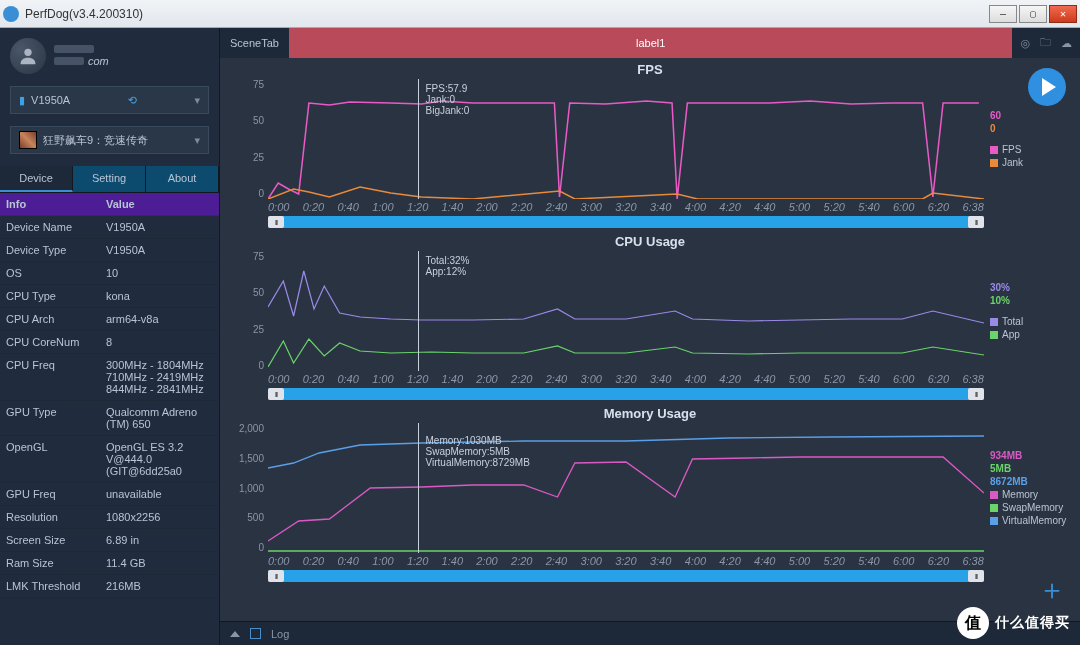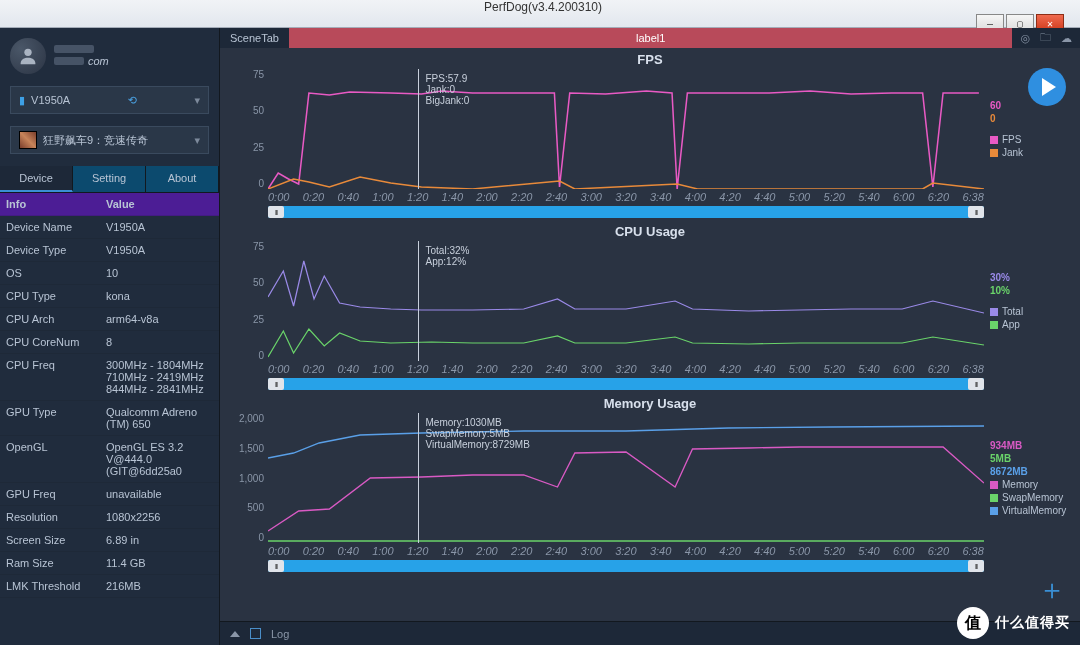--- a/index.html
+++ b/index.html
@@ -12,23 +12,22 @@
   height: 645px;
   overflow: hidden;
   position: relative;
 }
 
 .titlebar {
   height: 28px;
   background: linear-gradient(#f1f3f6,#e2e7ee);
   display: flex;
   align-items: center;
-  padding: 0 16px;
+  padding: 0 3px;
   border-bottom: 1px solid #a4acb8;
-  flex-direction: column;
 }
 .titlebar .title { color: #333; margin-left: 6px; font-size: 12px; }
 .titlebar .app-icon { width: 16px; height: 16px; border-radius: 50%; background: #3a8fd4; display: inline-block; }
 .titlebar .win-controls { margin-left: auto; display: flex; }
 .titlebar .win-btn { width: 28px; height: 18px; margin-left: 2px; border: 1px solid #888; background: linear-gradient(#f6f6f6,#dcdcdc); display: flex; align-items: center; justify-content: center; font-size: 10px; font-family: monospace; color: #333; cursor: default; }
 .titlebar .win-btn.close { background: linear-gradient(#f06a4f,#cf3a1c); color: #fff; border-color: #8d2d16; }
 .app-body { display: flex; height: calc(645px - 28px); background: #1d2838; }
 
 .sidebar {
   width: 220px;
@@ -62,21 +61,21 @@
   flex: 1; text-align: center; padding: 6px 0; background: #0c4a6e; border-right: 1px solid #12181f; cursor: default;
 }
 .tabs .tab.active { background: #1d2838; border-bottom: 2px solid #3a8fd4; }
 .info-table { flex: 1; overflow-y: auto; }
 .info-table .hdr, .info-table .row { display: flex; border-bottom: 1px solid #12181f28; }
 .info-table .hdr { background: #4c1d95; font-weight: 600; }
 .info-table .c1 { width: 100px; padding: 5px 6px; }
 .info-table .c2 { flex: 1; padding: 5px 6px; word-break: break-word; }
 
 .main { flex: 1; position: relative; background: #2a3342; display: flex; flex-direction: column; overflow: hidden; }
-.scenebar { display: flex; height: 20px; align-items: stretch; }
+.scenebar { display: flex; height: 30px; align-items: stretch; }
 .scenebar .scene-tab { background: #1d2838; padding: 0 10px; display: flex; align-items: center; font-size: 11px; }
 .scenebar .label1 { flex: 1; background: #b84a5a; color: #fff; display: flex; align-items: center; justify-content: center; }
 .scenebar .icons { background: #1d2838; display: flex; align-items: center; padding: 0 8px; gap: 10px; color: #8a96a8; }
 .charts { flex: 1; overflow-y: auto; padding: 4px 10px 0; position: relative; }
 .chart-panel { margin-bottom: 6px; }
 .chart-title { text-align: center; color: #d8e0ec; font-size: 13px; font-weight: 600; margin-bottom: 2px; }
 .chart-body { display: flex; }
 .y-axis { width: 38px; display: flex; flex-direction: column; justify-content: space-between; align-items: flex-end; padding-right: 4px; font-size: 10px; color: #8a96a8; }
 .plot-wrap { flex: 1; position: relative; }
 .plot { width: 100%; height: 120px; display: block; }
@@ -375,21 +374,21 @@
             <span>500</span>
             <span>0</span>
           </div>
           <div class="plot-wrap">
             <svg class="plot plot-mem" viewBox="0 0 700 130" preserveAspectRatio="none">
               <polyline fill="none" stroke="#5aa0e8" stroke-width="1.3" points="0,45 25,40 50,30 90,22 150,20 250,18 350,18 450,15 550,14 700,13"></polyline>
               <polyline fill="none" stroke="#d95ac4" stroke-width="1.3" points="0,118 30,98 60,96 100,65 150,64 200,62 250,62 283,74 300,40 350,39 398,74 415,36 470,35 520,34 570,34 620,34 660,34 700,70"></polyline>
               <polyline fill="none" stroke="#6ad46a" stroke-width="1.3" points="0,128 700,128"></polyline>
             </svg>
             <div class="cursor-line" style="left:21%"></div>
-            <div class="cursor-label" style="left:22%;top:4px">Memory:1030MB
+            <div class="cursor-label" style="left:22%;top:12px">Memory:1030MB
 SwapMemory:5MB
 VirtualMemory:8729MB</div>
           </div>
           <div class="legend">
             <span class="lval mag">934MB</span>
             <span class="lval lime">5MB</span>
             <span class="lval blue">8672MB</span>
             <div class="li">
                 <span class="sq" style="background:#d95ac4"></span>
                 <span>Memory</span>

